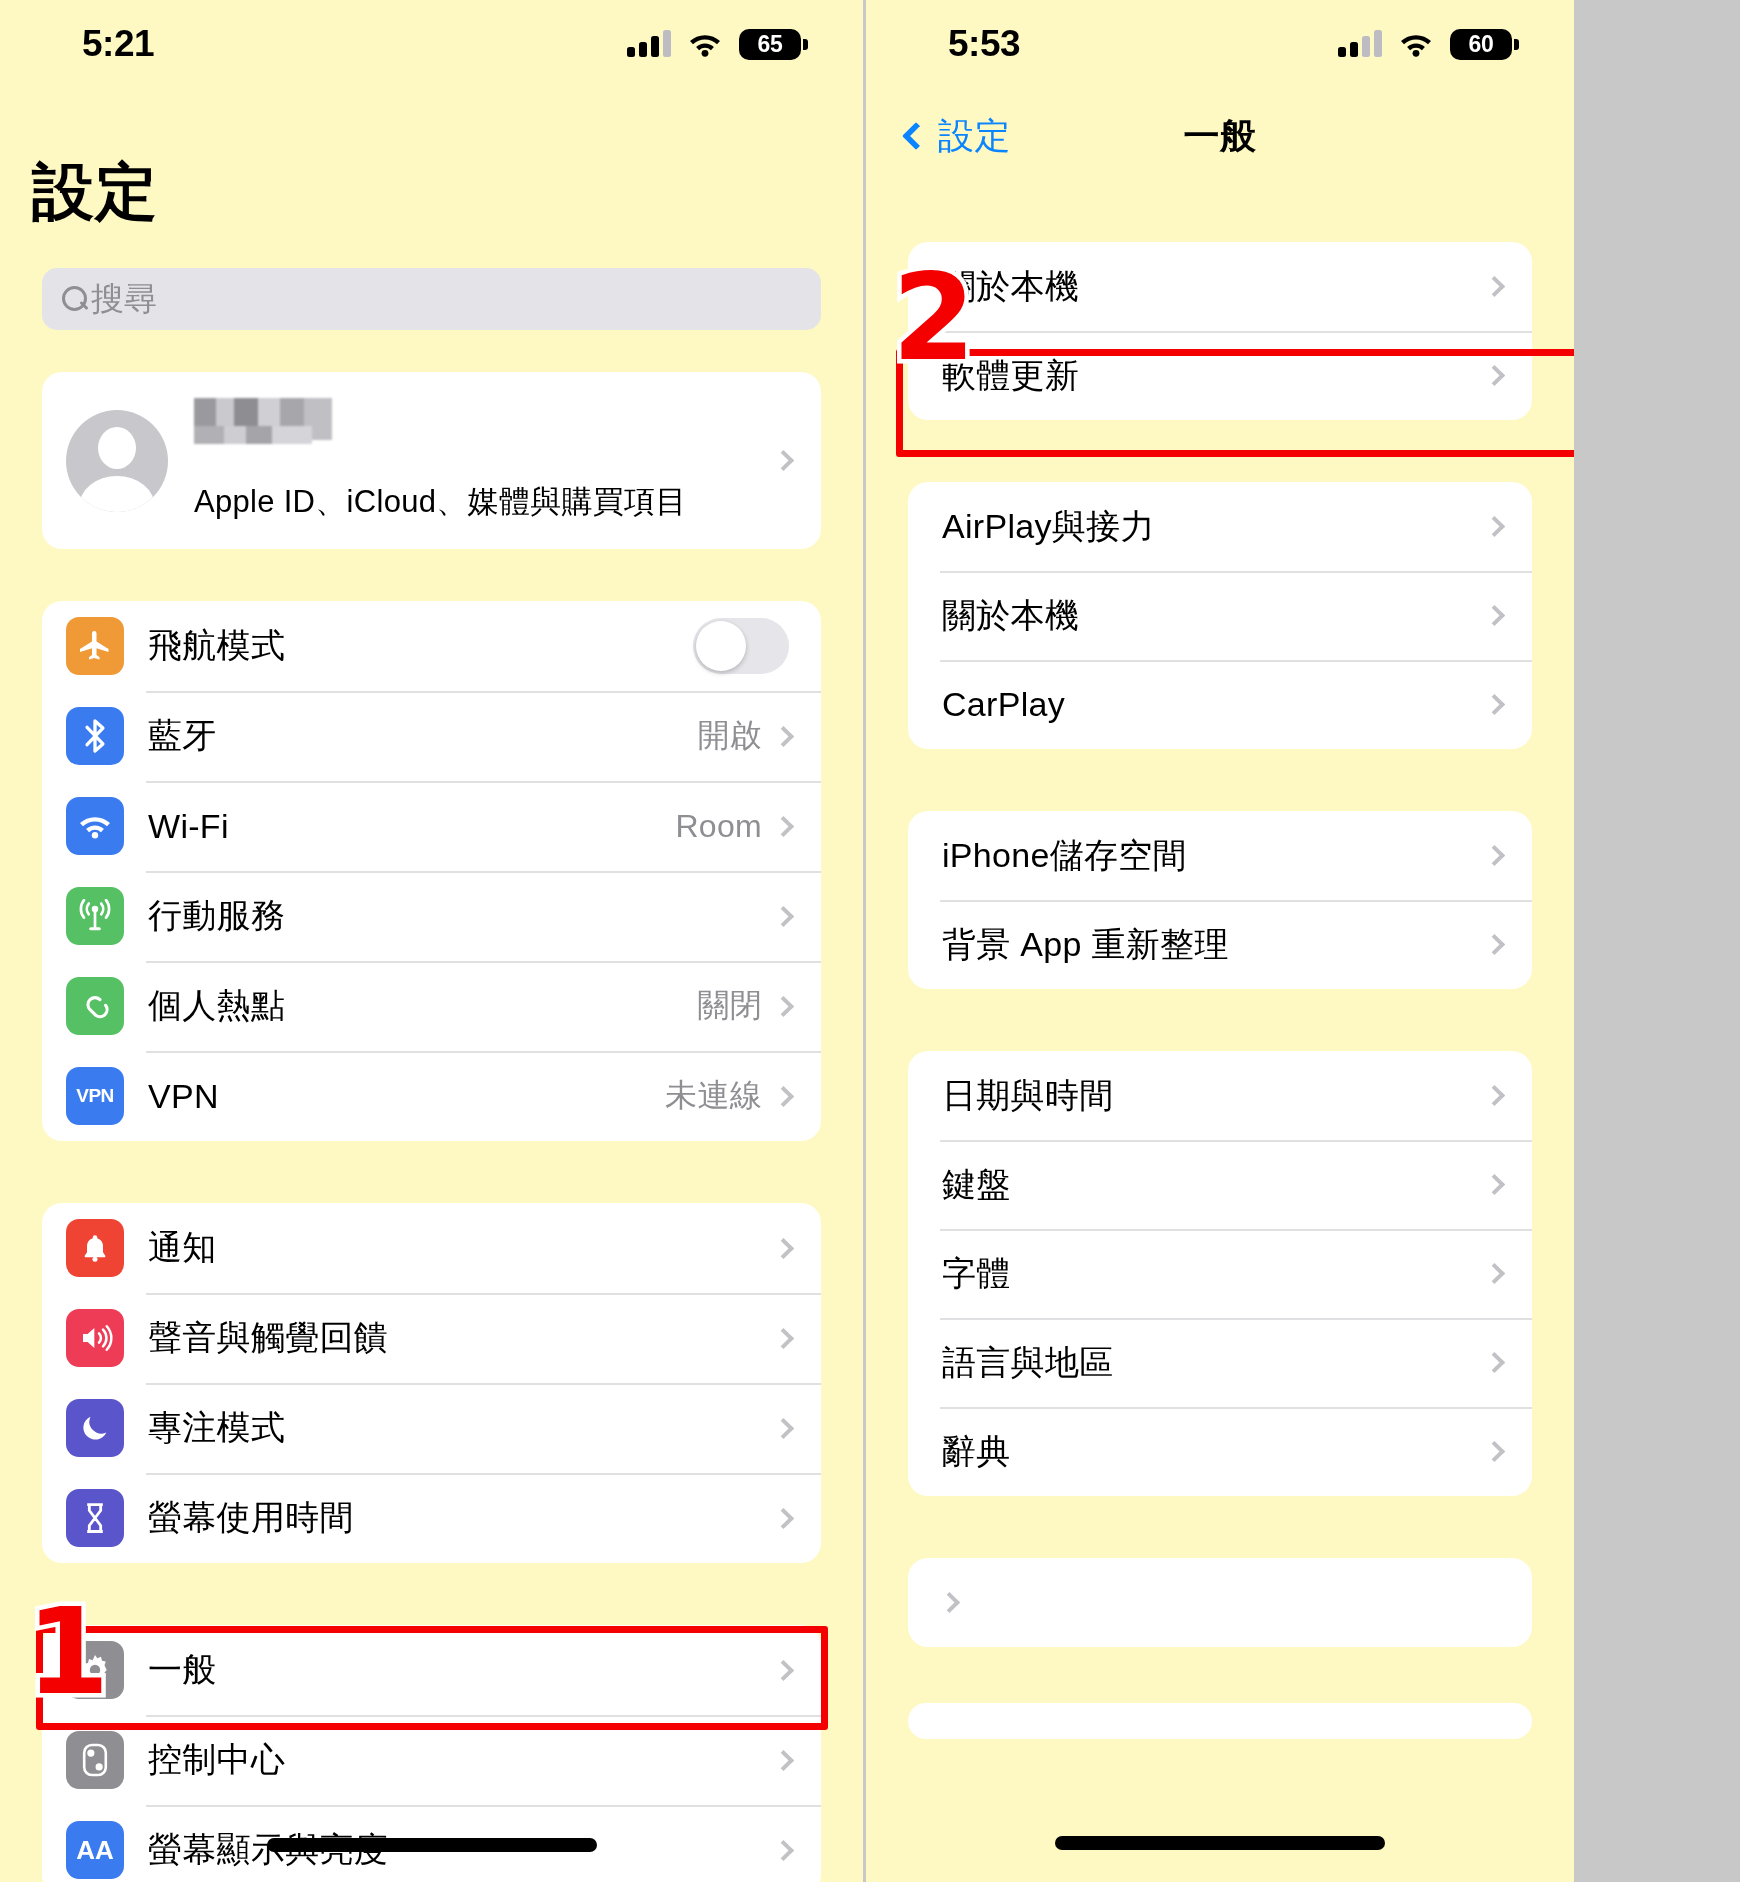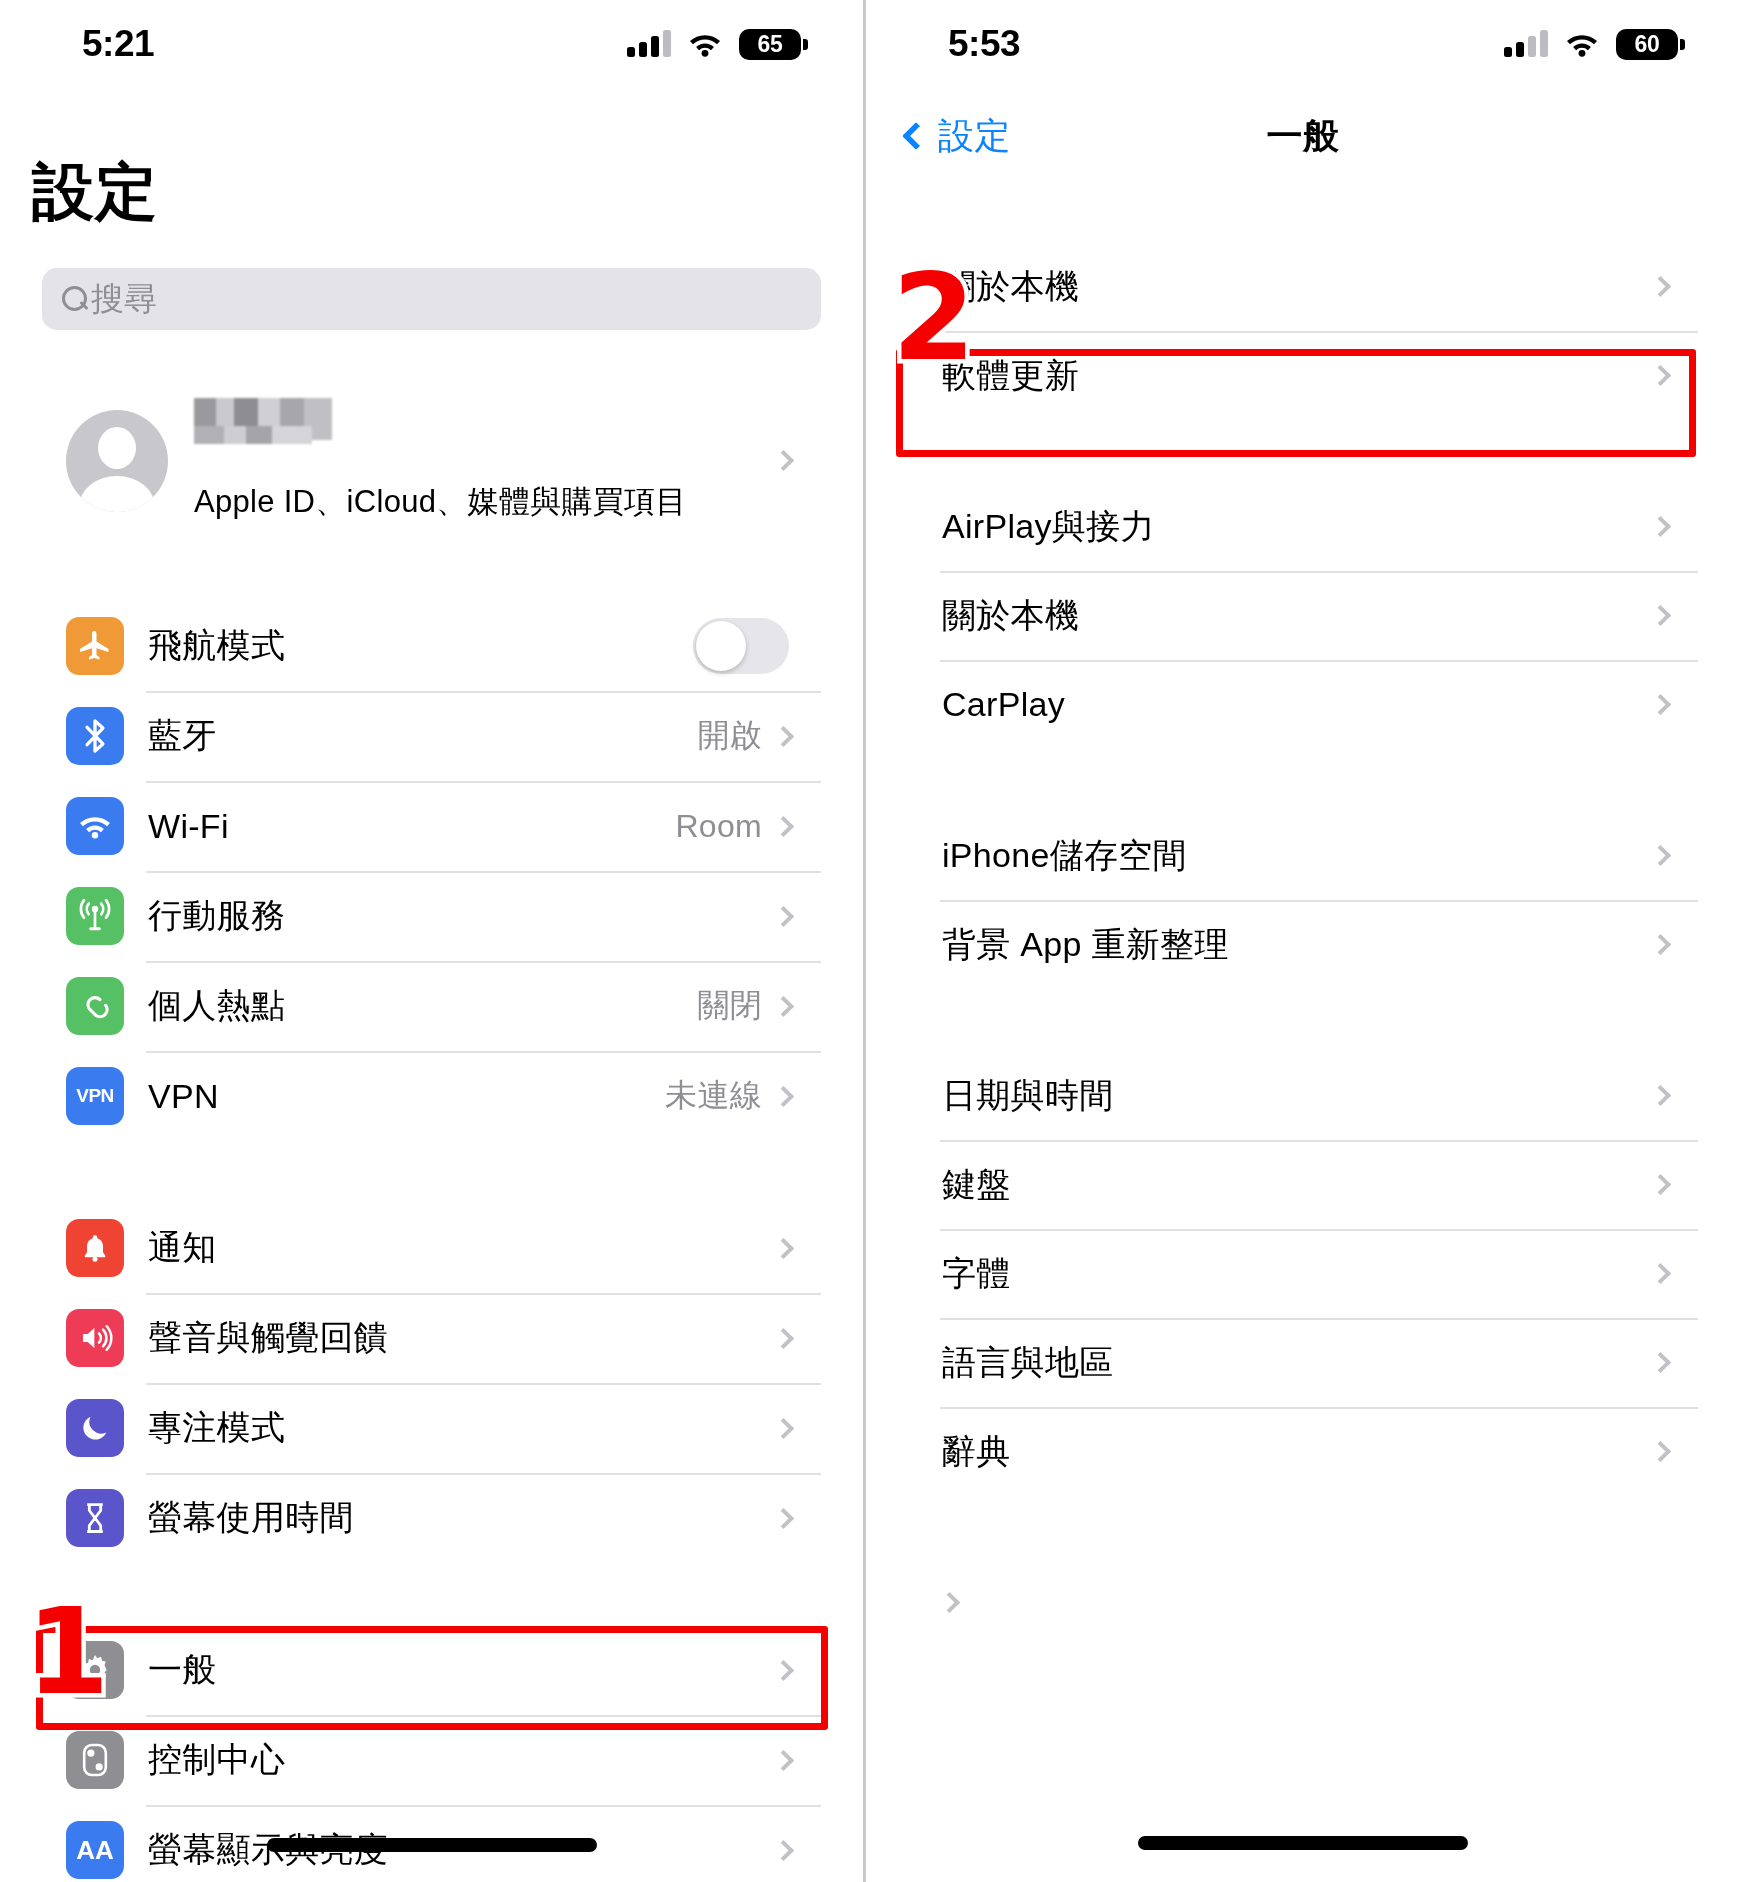--- a/index.html
+++ b/index.html
@@ -7,25 +7,25 @@
     width: 1740px; height: 1882px;
     background: #c8c8c8;
     font-family: "Liberation Sans", "DejaVu Sans", sans-serif;
     overflow: hidden;
   }
   .stage { position: relative; width: 1740px; height: 1882px; display: flex; }
 
   .phone {
     position: relative;
     height: 1882px;
-    background: #ffffff;
+    background: #fef9c3;
     overflow: hidden;
   }
   .phone.left  { width: 866px; border-right: 3px solid #c8c8c8; }
-  .phone.right { width: 874px; }
+  .phone.right { width: 708px; }
 
   
   .statusbar {
     height: 88px;
     display: flex; align-items: center; justify-content: space-between;
     padding: 0 62px 0 82px;
   }
   .sb-time { font-size: 37px; font-weight: 700; letter-spacing: -0.5px; color: #000; }
   .sb-right { display: flex; align-items: center; gap: 17px; }
   .bars { display: flex; align-items: flex-end; gap: 4px; height: 26px; }

